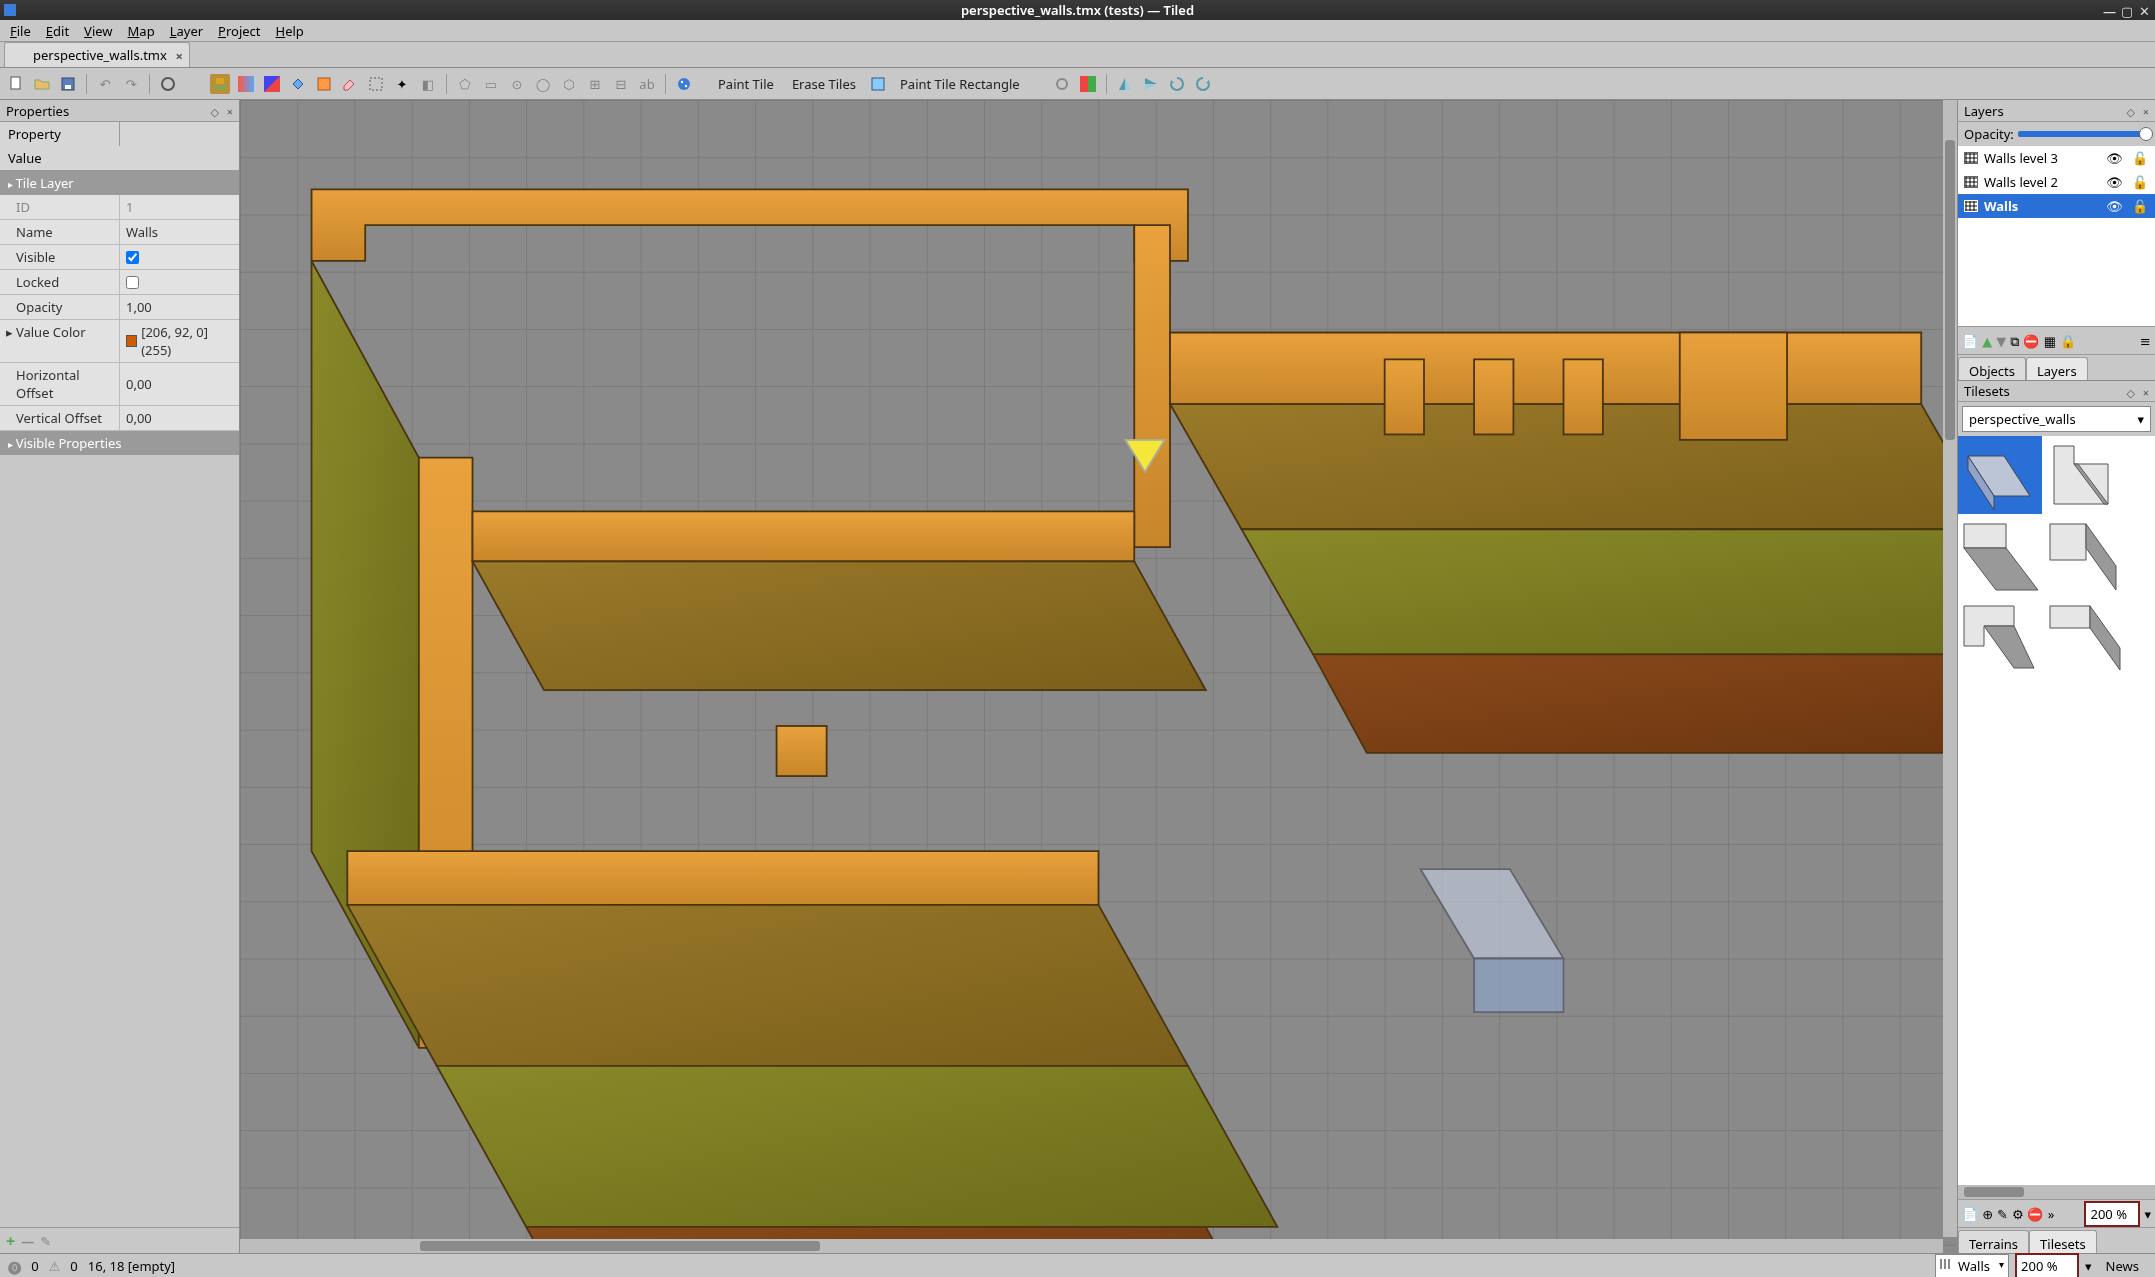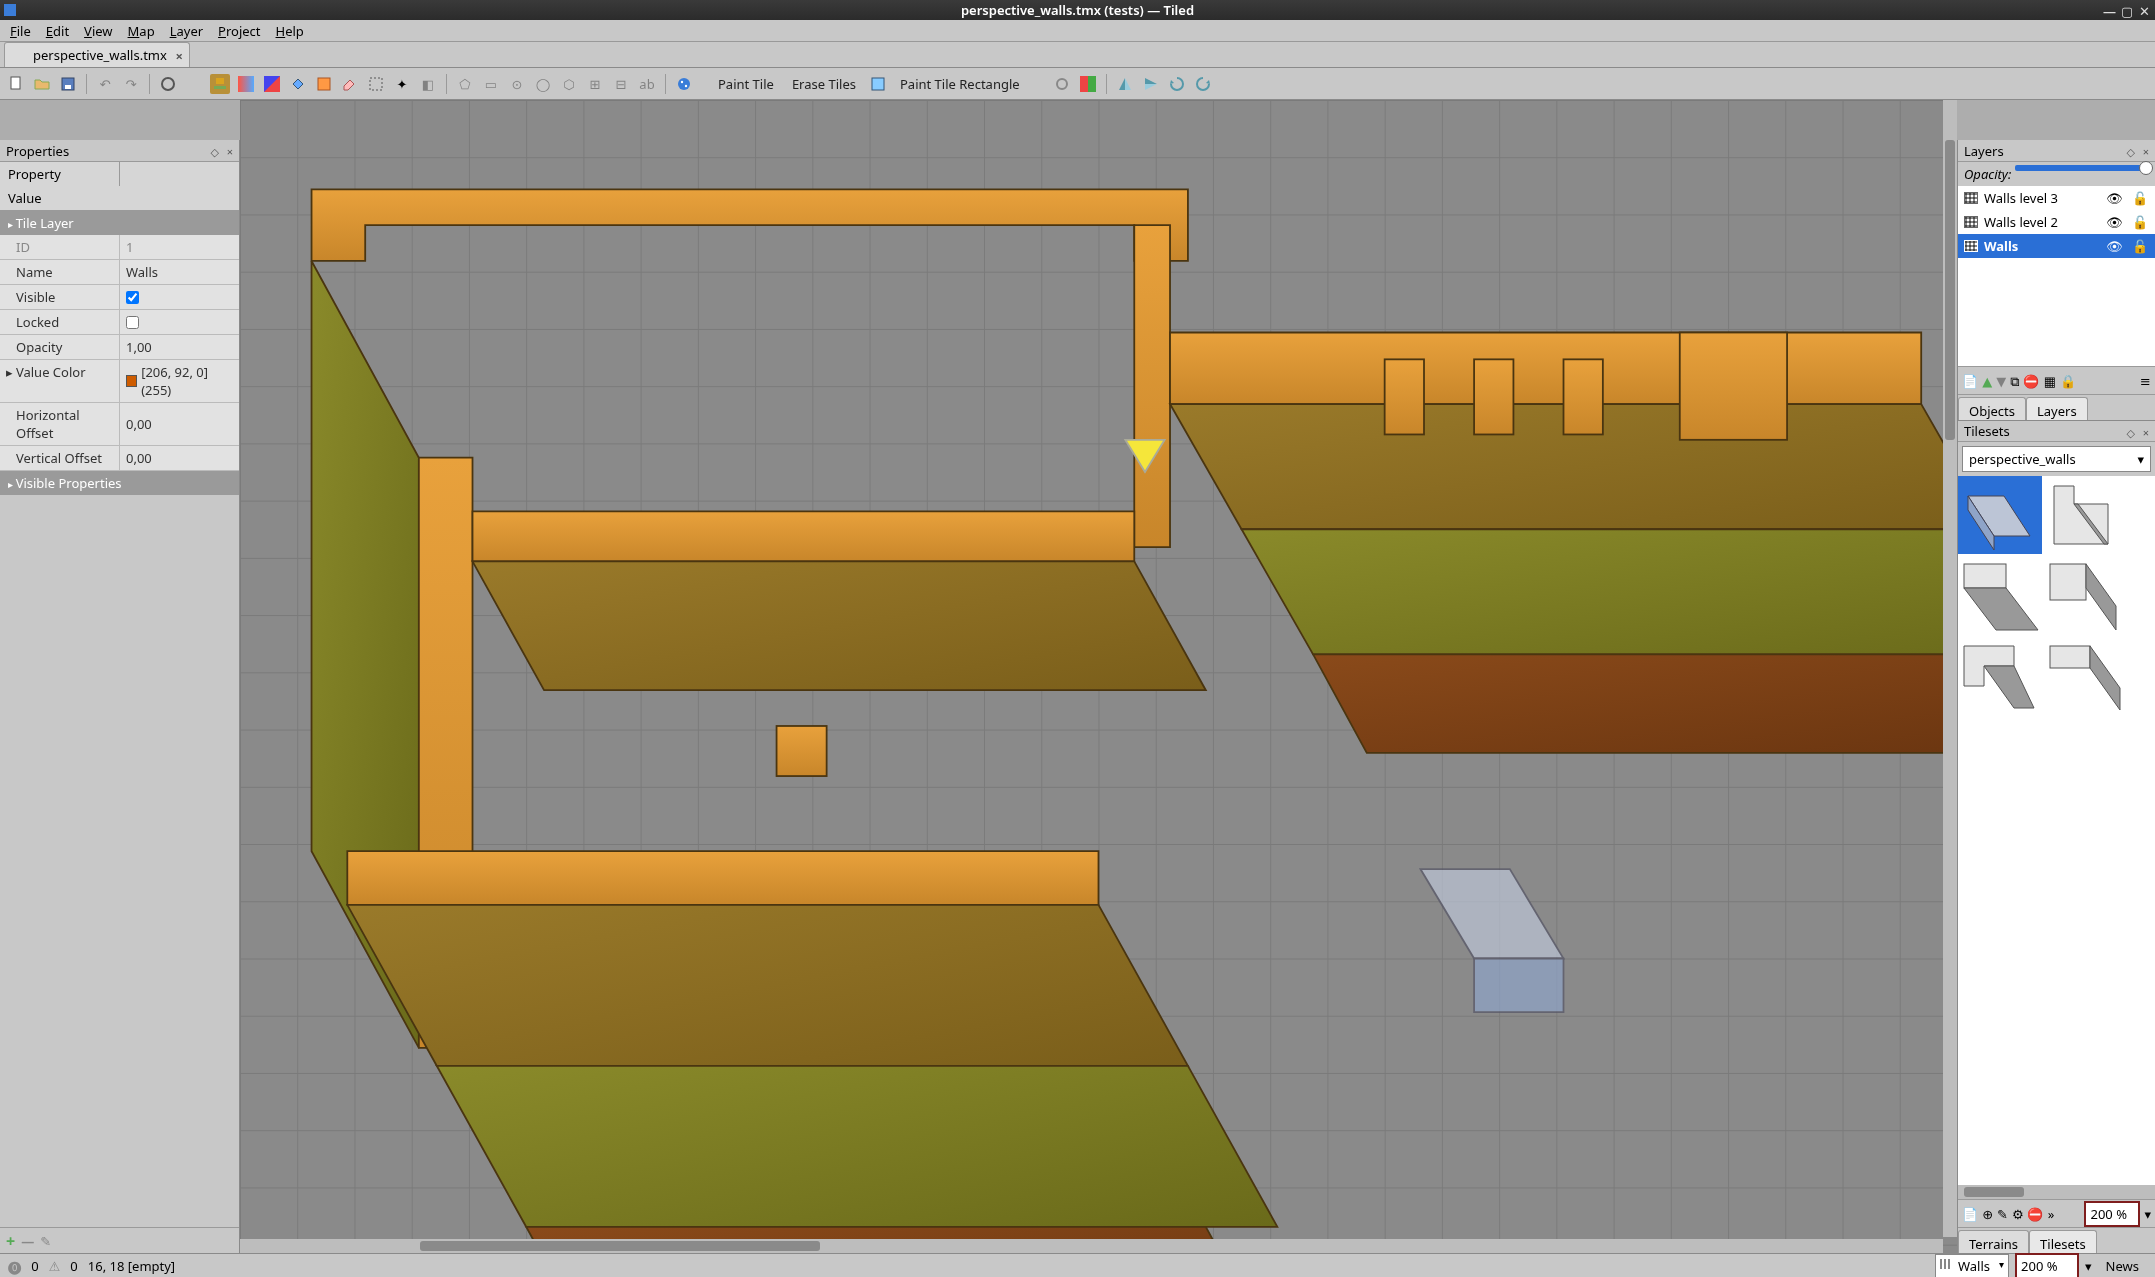--- a/index.html
+++ b/index.html
@@ -13,21 +13,21 @@
 .menubar span u { text-decoration: underline; }
 .doctab-row { height: 26px; background: #c8c8c8; display: flex; align-items: flex-end; border-bottom: 1px solid #8a8a8a; padding-left: 4px; }
 .doctab { background: #dcdcdc; border: 1px solid #9a9a9a; border-bottom: none; padding: 3px 22px 3px 28px; position: relative; border-radius: 3px 3px 0 0; }
 .doctab .close { position: absolute; right: 6px; top: 4px; font-weight: bold; color: #555; }
 .toolbar { height: 32px; background: #c8c8c8; display: flex; align-items: center; padding: 0 6px; gap: 6px; border-bottom: 1px solid #8a8a8a; }
 .tb-sep { width: 1px; height: 20px; background: #9a9a9a; margin: 0 2px; }
 .tb-btn { width: 20px; height: 20px; display: flex; align-items: center; justify-content: center; border-radius: 2px; }
 .tb-btn.dis { opacity: 0.35; }
 .tb-text { padding: 2px 6px; color: #222; }
 .main-row { display: flex; height: calc(100% - 20px - 22px - 26px - 32px - 24px); }
-.panel { background: #c8c8c8; margin-top: 40px; }
+.panel { background: #c8c8c8; }
 .panel-title { height: 22px; background: #c8c8c8; display: flex; align-items: center; padding: 0 6px; font-weight: 400; border-bottom: 1px solid #9a9a9a; position: relative; }
 .panel-title .pin, .panel-title .x { position: absolute; top: 4px; font-size: 11px; color: #555; }
 .panel-title .pin { right: 20px; } .panel-title .x { right: 6px; }
 .left-panel { width: 240px; display: flex; flex-direction: column; border-right: 1px solid #8a8a8a; }
 .prop-header { display: flex; background: #d6d6d6; border-bottom: 1px solid #9a9a9a; flex-direction: column; }
 .prop-header div { padding: 3px 8px; }
 .prop-header div:first-child { width: 120px; border-right: 1px solid #9a9a9a; }
 .prop-section { background: #9a9a9a; color: #fff; padding: 3px 8px; }
 .prop-section::before { content: "▸ "; font-size: 10px; }
 .prop-row { display: flex; border-bottom: 1px solid #bbb; background: #e2e2e2; }
@@ -37,21 +37,21 @@
 .prop-row .v input[type=checkbox] { margin: 0; }
 .color-swatch { width: 12px; height: 12px; display: inline-block; border: 1px solid #555; background: #ce5c00; }
 .prop-toolbar { height: 26px; display: flex; align-items: center; padding: 0 6px; gap: 6px; border-top: 1px solid #9a9a9a; margin-top: auto; }
 .canvas-wrap { flex: 1; position: relative; background: #8a8a8a; overflow: hidden; }
 .canvas-wrap svg { position: absolute; inset: 0; }
 .scrollbar-v { position: absolute; right: 0; top: 0; bottom: 16px; width: 14px; background: #bdbdbd; }
 .scrollbar-v .thumb { position: absolute; left: 2px; right: 2px; top: 40px; height: 300px; background: #8a8a8a; border-radius: 3px; }
 .scrollbar-h { position: absolute; left: 0; right: 14px; bottom: 0; height: 14px; background: #bdbdbd; }
 .scrollbar-h .thumb { position: absolute; top: 2px; bottom: 2px; left: 180px; width: 400px; background: #8a8a8a; border-radius: 3px; }
 .right-panel { width: 198px; display: flex; flex-direction: column; border-left: 1px solid #8a8a8a; }
-.opacity-row { display: flex; align-items: flex-start; padding: 3px 6px; gap: 4px; background: #c8c8c8; font-style: italic; }
+.opacity-row { display: flex; align-items: center; padding: 3px 6px; gap: 4px; background: #c8c8c8; }
 .opacity-slider { flex: 1; height: 6px; background: #2a6fd6; border-radius: 2px; position: relative; }
 .opacity-slider::after { content:""; position:absolute; right:-4px; top:-4px; width:12px; height:12px; background:#fff; border:1px solid #666; border-radius:50%; }
 .layer-list { background: #fff; flex: 0 0 180px; overflow: auto; }
 .layer-item { display: flex; align-items: center; padding: 3px 6px; gap: 6px; }
 .layer-item.sel { background: #2a6fd6; color: #fff; }
 .layer-icon { width: 14px; height: 12px; border: 1px solid #666; background: repeating-linear-gradient(90deg,#888,#888 2px,#fff 2px,#fff 4px),repeating-linear-gradient(0deg,#888,#888 2px,#fff 2px,#fff 4px); background-blend-mode: multiply; }
 .layer-item.sel .layer-icon { border-color:#fff; }
 .layer-item .eye { margin-left: auto; margin-right:4px; }
 .layer-toolbar { height: 28px; display: flex; align-items: center; padding: 0 4px; gap: 4px; background: #c8c8c8; border-top: 1px solid #9a9a9a; }
 .bottom-tabs { height: 26px; display: flex; background: #c8c8c8; border-top: 1px solid #9a9a9a; }

